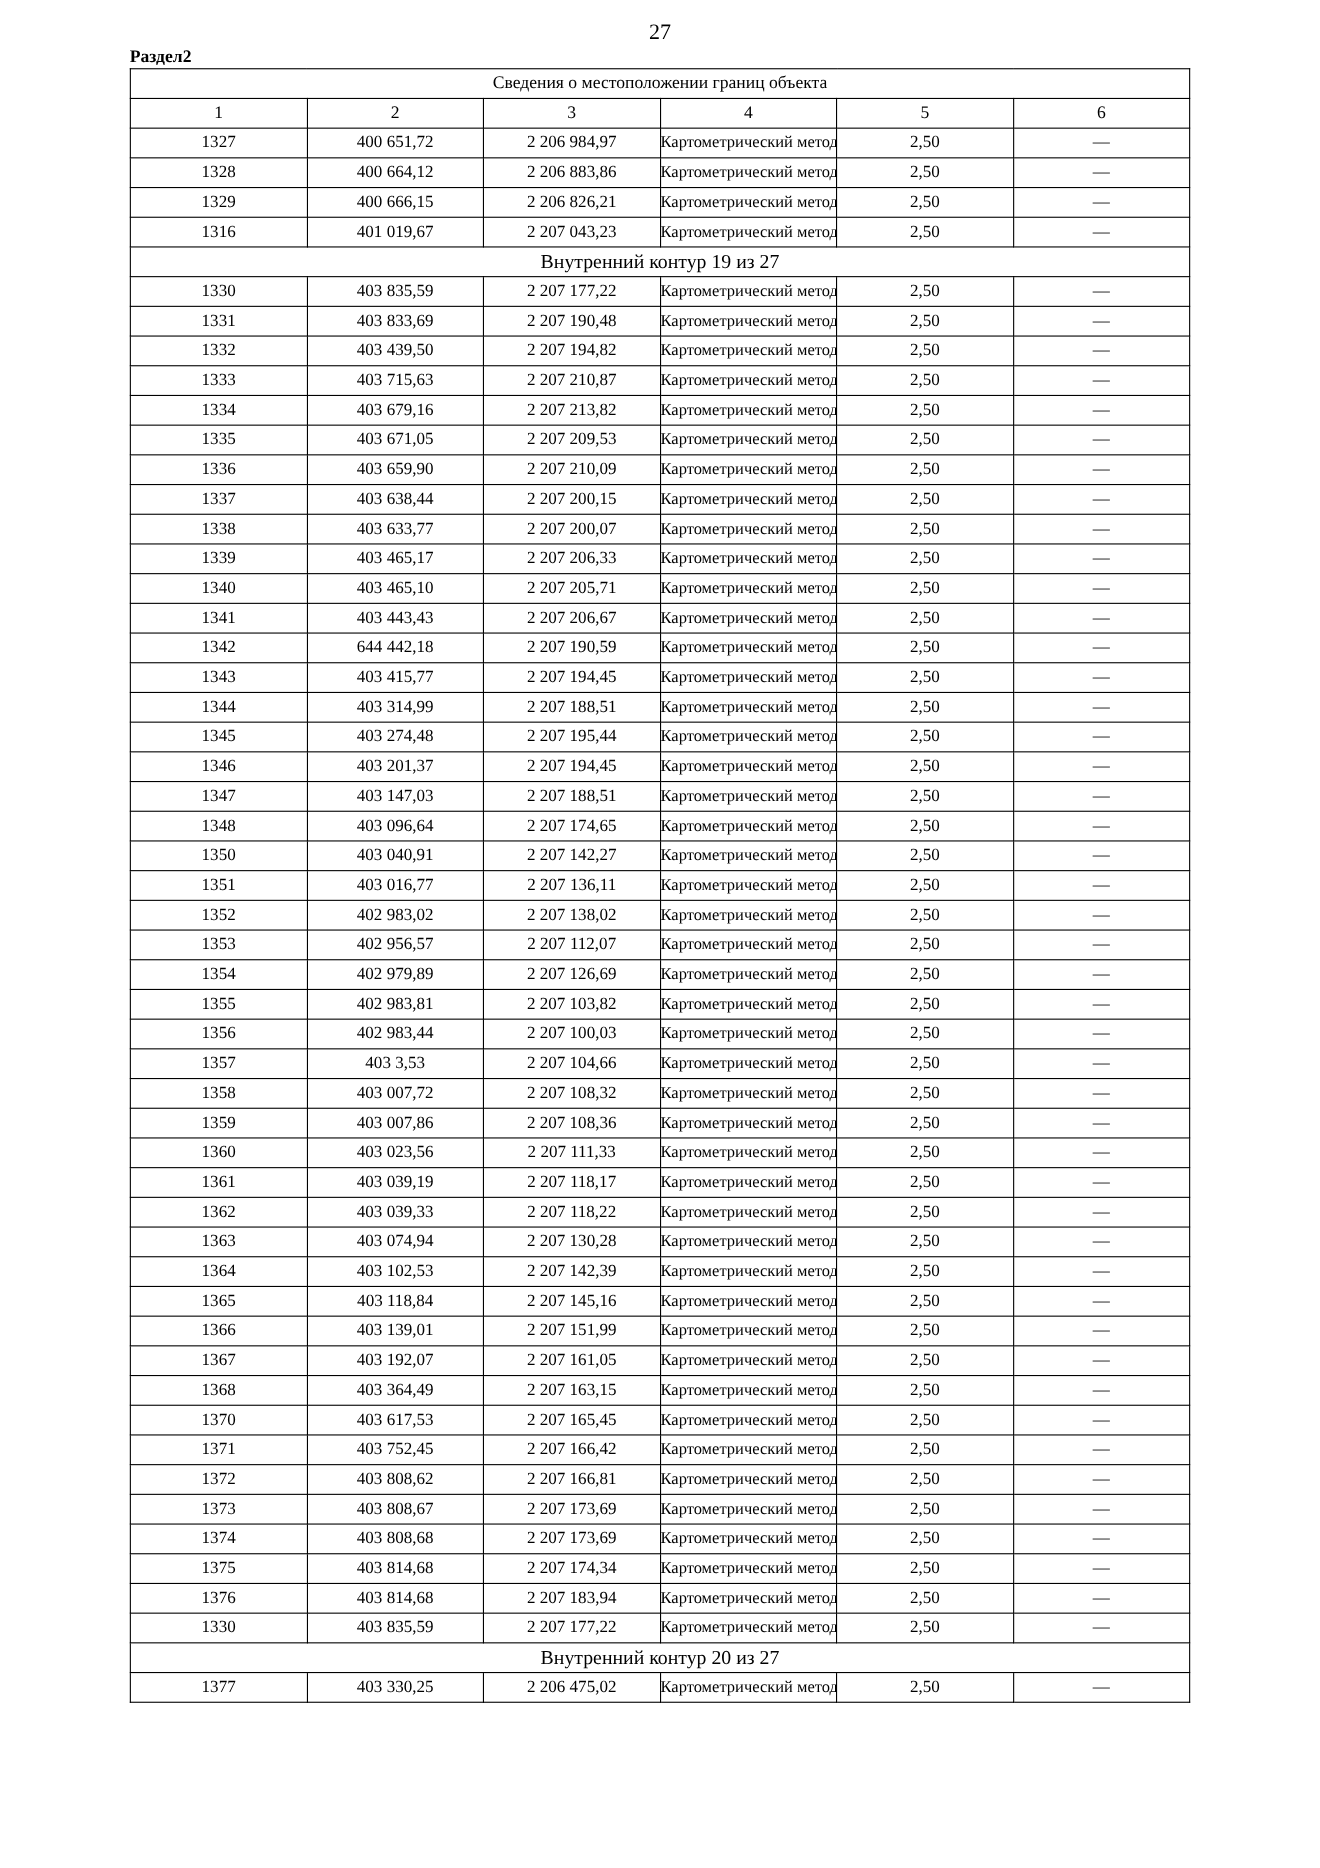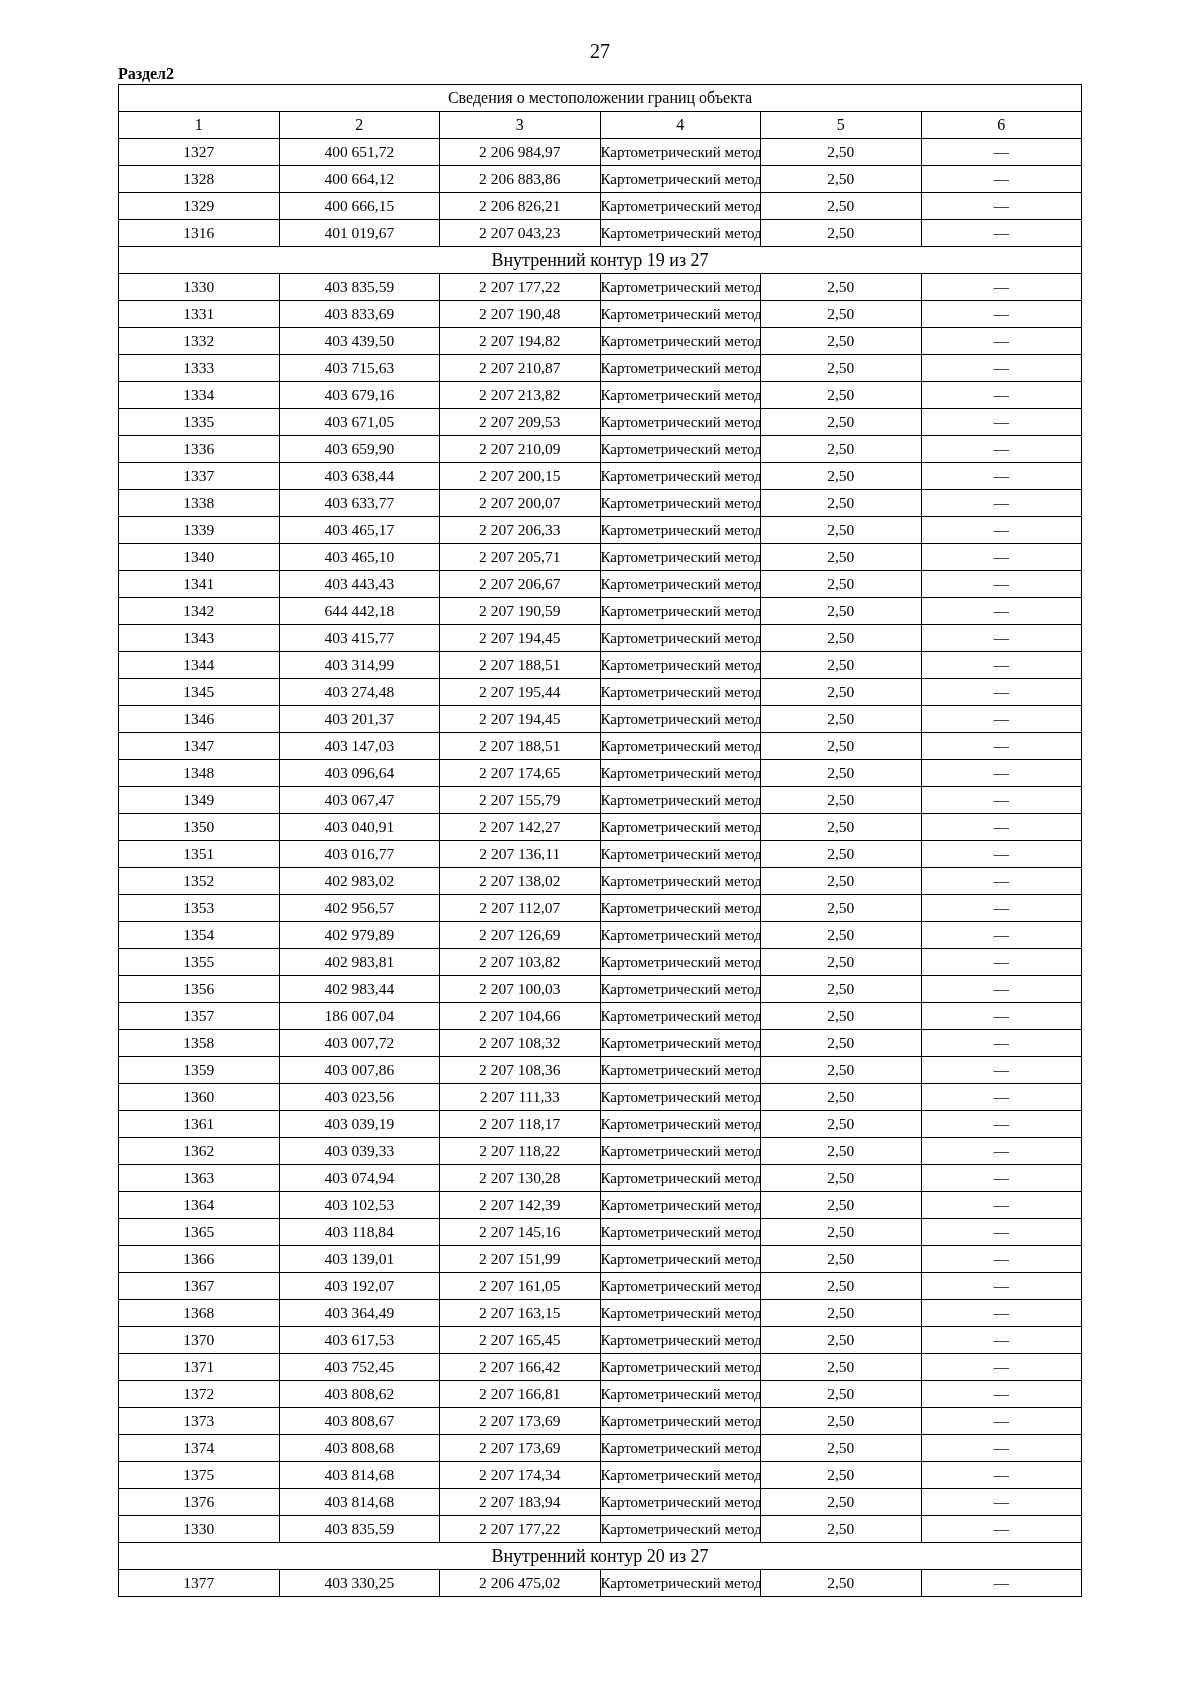--- a/index.html
+++ b/index.html
@@ -12,21 +12,21 @@
     height: 1698px;
     font-family: "Liberation Serif", serif;
     color: #000000;
     -webkit-font-smoothing: antialiased;
   }
   .page {
     position: relative;
     width: 1200px;
     height: 1698px;
     box-sizing: border-box;
-    padding: 39px 118px 0 118px;
+    padding: 17px 118px 0 118px;
   }
   .page-number {
     text-align: center;
     font-size: 20px;
     line-height: 24px;
     margin-bottom: 2px;
   }
   .section-label {
     text-align: left;
     font-size: 16px;
@@ -286,28 +286,20 @@
         </tr>
         <tr>
           <td class="c1">1348</td>
           <td class="c2">403 096,64</td>
           <td class="c3">2 207 174,65</td>
           <td class="c4 method">Картометрический метод</td>
           <td class="c5">2,50</td>
           <td class="c6 dash">—</td>
         </tr>
         <tr>
-          <td class="c1">1349</td>
-          <td class="c2">403 067,47</td>
-          <td class="c3">2 207 155,79</td>
-          <td class="c4 method">Картометрический метод</td>
-          <td class="c5">2,50</td>
-          <td class="c6 dash">—</td>
-        </tr>
-        <tr>
           <td class="c1">1350</td>
           <td class="c2">403 040,91</td>
           <td class="c3">2 207 142,27</td>
           <td class="c4 method">Картометрический метод</td>
           <td class="c5">2,50</td>
           <td class="c6 dash">—</td>
         </tr>
         <tr>
           <td class="c1">1351</td>
           <td class="c2">403 016,77</td>
@@ -351,21 +343,21 @@
         <tr>
           <td class="c1">1356</td>
           <td class="c2">402 983,44</td>
           <td class="c3">2 207 100,03</td>
           <td class="c4 method">Картометрический метод</td>
           <td class="c5">2,50</td>
           <td class="c6 dash">—</td>
         </tr>
         <tr>
           <td class="c1">1357</td>
-          <td class="c2">186 007,04</td>
+          <td class="c2">403 3,53</td>
           <td class="c3">2 207 104,66</td>
           <td class="c4 method">Картометрический метод</td>
           <td class="c5">2,50</td>
           <td class="c6 dash">—</td>
         </tr>
         <tr>
           <td class="c1">1358</td>
           <td class="c2">403 007,72</td>
           <td class="c3">2 207 108,32</td>
           <td class="c4 method">Картометрический метод</td>

